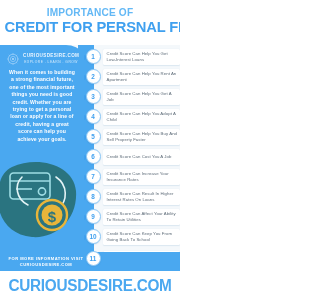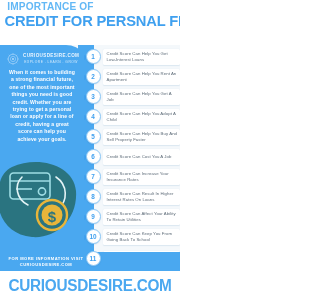--- a/index.html
+++ b/index.html
@@ -15,20 +15,22 @@
     position: relative;
   }
 
   
   .title-block {
     position: absolute;
     top: 0; left: 0;
     width: 180px;
     height: 45px;
     background: #ffffff;
+    text-align: center;
+    padding-top: 6px;
     box-sizing: border-box;
   }
   .title-line1 {
     font-size: 11px;
     font-weight: bold;
     color: #63b8f5;
     letter-spacing: 0.2px;
     line-height: 12px;
     white-space: nowrap;
     font-stretch: condensed;

